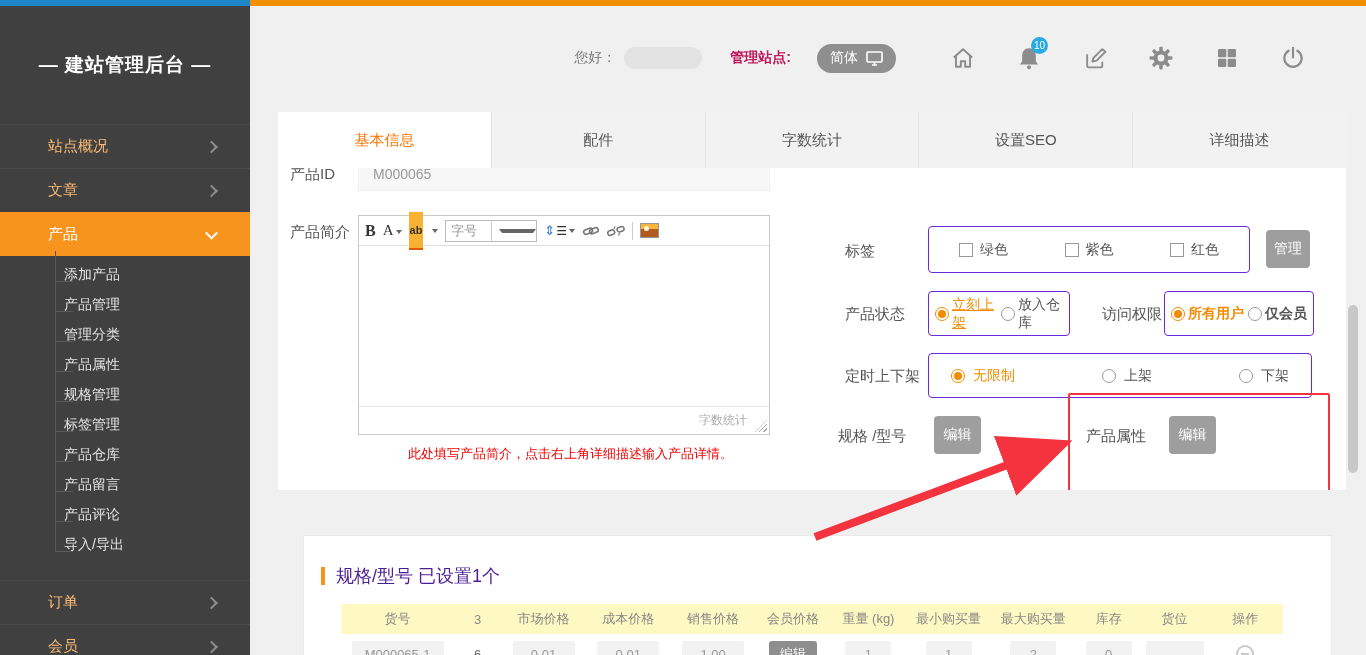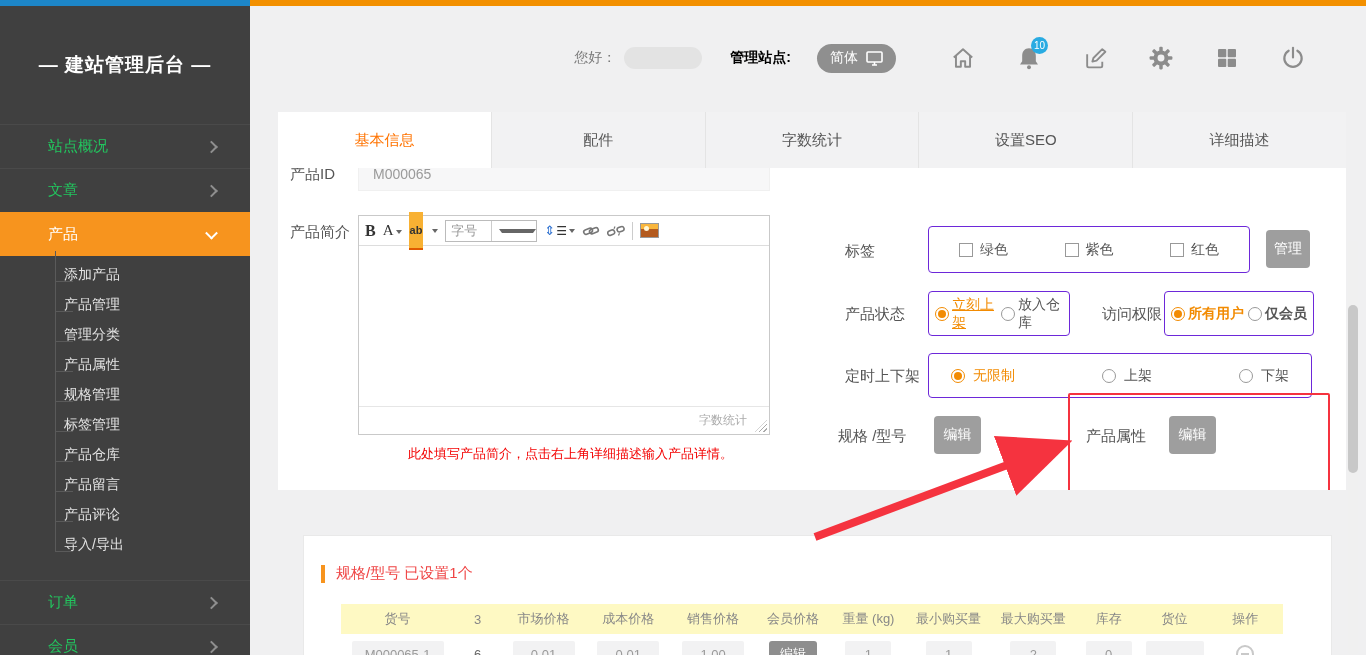--- a/index.html
+++ b/index.html
@@ -8,38 +8,38 @@
 
   
   .topbar-blue   { position:absolute; left:0; top:0; width:250px; height:6px; background:#1d86c8; }
   .topbar-orange { position:absolute; left:250px; top:0; right:0; height:6px; background:#f39000; }
 
   
   .sidebar { position:absolute; left:0; top:6px; width:250px; height:649px; background:#404040; color:#d9d9d9; }
   .side-title { height:118px; display:flex; align-items:center; justify-content:center;
                 color:#fff; font-size:19px; font-weight:bold; letter-spacing:1px; }
   .nav-item { position:relative; height:44px; display:flex; align-items:center;
-              padding-left:48px; font-size:15px; color:#22c55e; border-top:1px solid #4a4a4a; cursor:pointer; }
+              padding-left:48px; font-size:15px; color:#fdba74; border-top:1px solid #4a4a4a; cursor:pointer; }
   .nav-item.active { background:#f7941e; color:#fff; border-top-color:#f7941e; }
   .chev { position:absolute; right:34px; top:50%; width:9px; height:9px;
           border-top:2px solid #8f8f8f; border-right:2px solid #8f8f8f; }
   .chev.right { transform:translateY(-50%) rotate(45deg); }
   .chev.down  { border-color:#fff; transform:translateY(-70%) rotate(135deg); }
   .submenu { padding:10px 0 14px 0; }
   .sub-item { position:relative; height:30px; display:flex; 
               padding-left:64px; font-size:14px; color:#e3e3e3; cursor:pointer; }
   .sub-item::before { content:""; position:absolute; left:55px; top:-15px; height:30px; width:1px; background:#5a5a5a; }
   .sub-item::after  { content:""; position:absolute; left:55px; top:15px; width:18px; height:1px; background:#5a5a5a; }
 
   
   .header { position:absolute; left:250px; top:6px; right:0; height:104px;
             display:flex; align-items:center; justify-content:flex-end; gap:22px; padding-right:58px; }
   .greet { color:#7a7a7a; font-size:14px; }
   .name-blob { width:78px; height:22px; border-radius:11px; background:#e3e3e3; margin:0 6px 0 -14px; }
-  .site-label { color:#000000; font-size:14px; font-weight:bold; margin-right:4px; }
+  .site-label { color:#be185d; font-size:14px; font-weight:bold; margin-right:4px; }
   .lang-pill { display:flex; align-items:center; gap:8px; background:#8f8f8f; color:#fff;
                border-radius:15px; height:29px; padding:0 13px; font-size:14px; cursor:pointer; margin-right:16px; }
   .hicon { position:relative; width:30px; height:30px; display:flex; align-items:center; justify-content:center; cursor:pointer; margin-left:14px; }
   .badge { position:absolute; top:-6px; right:-4px; min-width:17px; height:17px; border-radius:9px;
            background:#29abe2; color:#fff; font-size:10px; display:flex; align-items:center; justify-content:center; }
 
   
   .panel { position:absolute; left:278px; top:112px; width:1068px; height:378px; background:#fff; }
   .tabs { position:absolute; left:0; top:0; right:0; height:56px; display:flex; z-index:3; }
   .tab { flex:1; background:#f2f2f3; border-right:1px solid #e4e4e4; display:flex; align-items:center;
@@ -97,21 +97,21 @@
 
   
   .scroll-track { position:absolute; right:8px; top:240px; width:10px; height:415px; background:#f0f0f0; border-radius:5px; }
   .scroll-thumb { position:absolute; right:8px; top:305px; width:10px; height:168px; background:#c8c8c8; border-radius:5px; cursor:grab; }
 
   
   .spec-card { position:absolute; left:303px; top:535px; width:1029px; height:150px;
                background:#fff; border:1px solid #e9e9e9; }
   .spec-head { position:absolute; left:17px; top:28px; display:flex; align-items:center; }
   .spec-bar { width:4px; height:18px; background:#f7941e; margin-right:11px; }
-  .spec-title { font-size:15px; color:#ef4444; }
+  .spec-title { font-size:18px; color:#4c1d95; }
   .spec-cols, .spec-row { position:absolute; left:37px; width:942px; display:flex; align-items:center; }
   .spec-cols { top:68px; height:30px; background:#fef9c3; color:#888; font-size:13px; }
   .spec-cols > div, .spec-row > div { text-align:center; display:flex; align-items:center; justify-content:center; }
   .c0{width:12%;} .c1{width:5%;} .c2,.c3,.c4{width:9%;} .c5{width:8%;} .c6{width:8%;}
   .c7,.c8{width:9%;} .c9{width:7%;} .c10{width:7%;} .c11{width:8%;}
   .spec-row { top:103px; height:30px; }
   .cell-box { background:#f2f2f3; color:#999; font-size:13px; height:26px; display:flex; align-items:center; justify-content:center; border-radius:2px; }
   .sku-box { width:92px; } .price-box { width:62px; } .qty-box { width:46px; } .loc-box { width:58px; }
   .dark-btn { width:48px; height:26px; background:#8e8e8e; color:#fff; font-size:13px; border:none; border-radius:3px; cursor:pointer; }
   .plain-val { color:#666; font-size:13px; }

